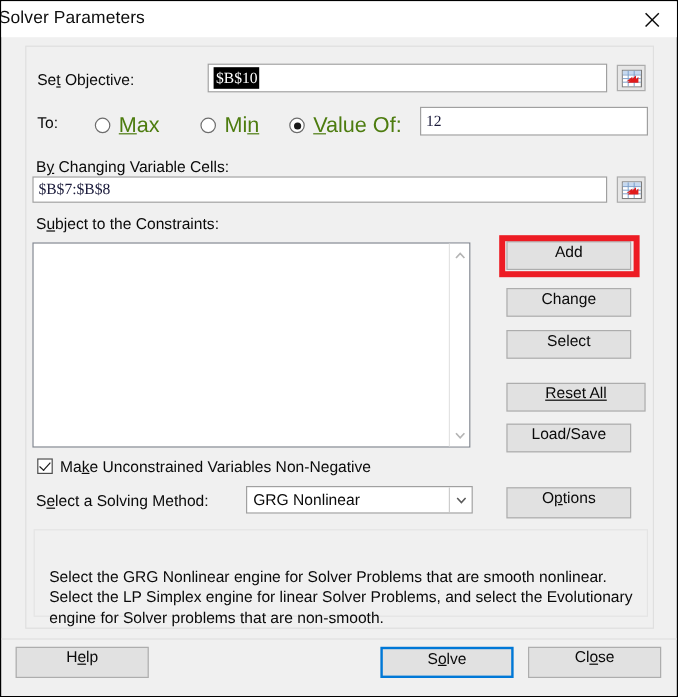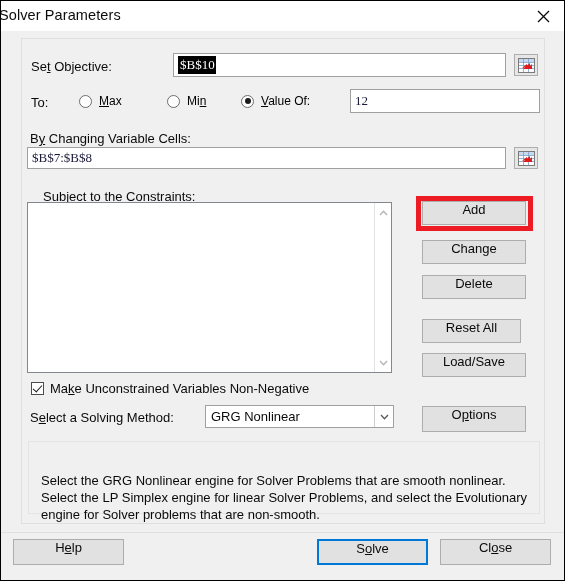--- a/index.html
+++ b/index.html
@@ -126,22 +126,22 @@
   .radio.on::after {
     content: "";
     position: absolute;
     left: 50%; top: 50%;
     width: 6px; height: 6px;
     margin: -3px 0 0 -3px;
     border-radius: 50%;
     background: #1c1c1c;
   }
   .radio-lbl {
-    font-size: 12px;
-    color: #000000;
+    font-size: 18px;
+    color: #4d7c0f;
     margin-left: 7px;
     white-space: nowrap;
   }
 
   
   .listbox {
     position: absolute;
     box-sizing: border-box;
     background: #ffffff;
     border: 1px solid #828790;
@@ -361,21 +361,21 @@
       <line x1="1" y1="4.5" x2="16" y2="4.5" stroke="#7a9ec9" stroke-width="0.8"></line>
       <line x1="1" y1="7.5" x2="16" y2="7.5" stroke="#7a9ec9" stroke-width="0.8"></line>
       <line x1="1" y1="10.5" x2="16" y2="10.5" stroke="#7a9ec9" stroke-width="0.8"></line>
       <line x1="5.5" y1="1" x2="5.5" y2="14" stroke="#7a9ec9" stroke-width="0.8"></line>
       <line x1="10.5" y1="1" x2="10.5" y2="14" stroke="#7a9ec9" stroke-width="0.8"></line>
       <path d="M5 11 L12 5 L12 8 L14 6 L14 11 Z" fill="#e01b1b"></path>
       <path d="M4 10 L9 6 L9 9 Z" fill="#e01b1b"></path>
     </svg>
   </div>
 
-  <div class="lbl" style="left:29px; top:188px;margin-left:13px;">
+  <div class="lbl" style="left:29px; top:178px;">
     <span>S</span><span class="u">u</span><span>bject to the Constraints:</span>
   </div>
 
   <div class="listbox" style="left:26px; top:201px; width:365px; height:171px;">
     <div class="lb-scroll">
       <div class="lb-arrow up">
         <svg width="9" height="6" viewBox="0 0 9 6">
           <path d="M1 5 L4.5 1.2 L8 5" fill="none" stroke="#b5b5b5" stroke-width="1.4"></path>
         </svg>
       </div>
@@ -390,24 +390,24 @@
   <div class="btn" style="left:421px; top:200px; width:104px; height:24px;">
     <span>Add</span>
   </div>
   <div class="red-box" style="left:415px; top:195px; width:117px; height:35px;"></div>
 
   <div class="btn" style="left:421px; top:239px; width:104px; height:24px;">
     <span>Change</span>
   </div>
 
   <div class="btn" style="left:421px; top:274px; width:104px; height:24px;">
-    <span>Delete</span>
-  </div>
-
-  <div class="btn" style="left:421px; top:318px; width:99px; height:24px;">
+    <span>Select</span>
+  </div>
+
+  <div class="btn" style="left:421px; top:318px; width:116px; height:24px;text-decoration:underline;">
     <span>Reset All</span>
   </div>
 
   <div class="btn" style="left:421px; top:352px; width:104px; height:24px;">
     <span>Load/Save</span>
   </div>
 
   <div class="cb-wrap" style="left:30px; top:380px;">
     <span class="checkbox on"></span>
     <span class="cb-lbl">Ma<span class="u">k</span>e Unconstrained Variables Non-Negative</span>

